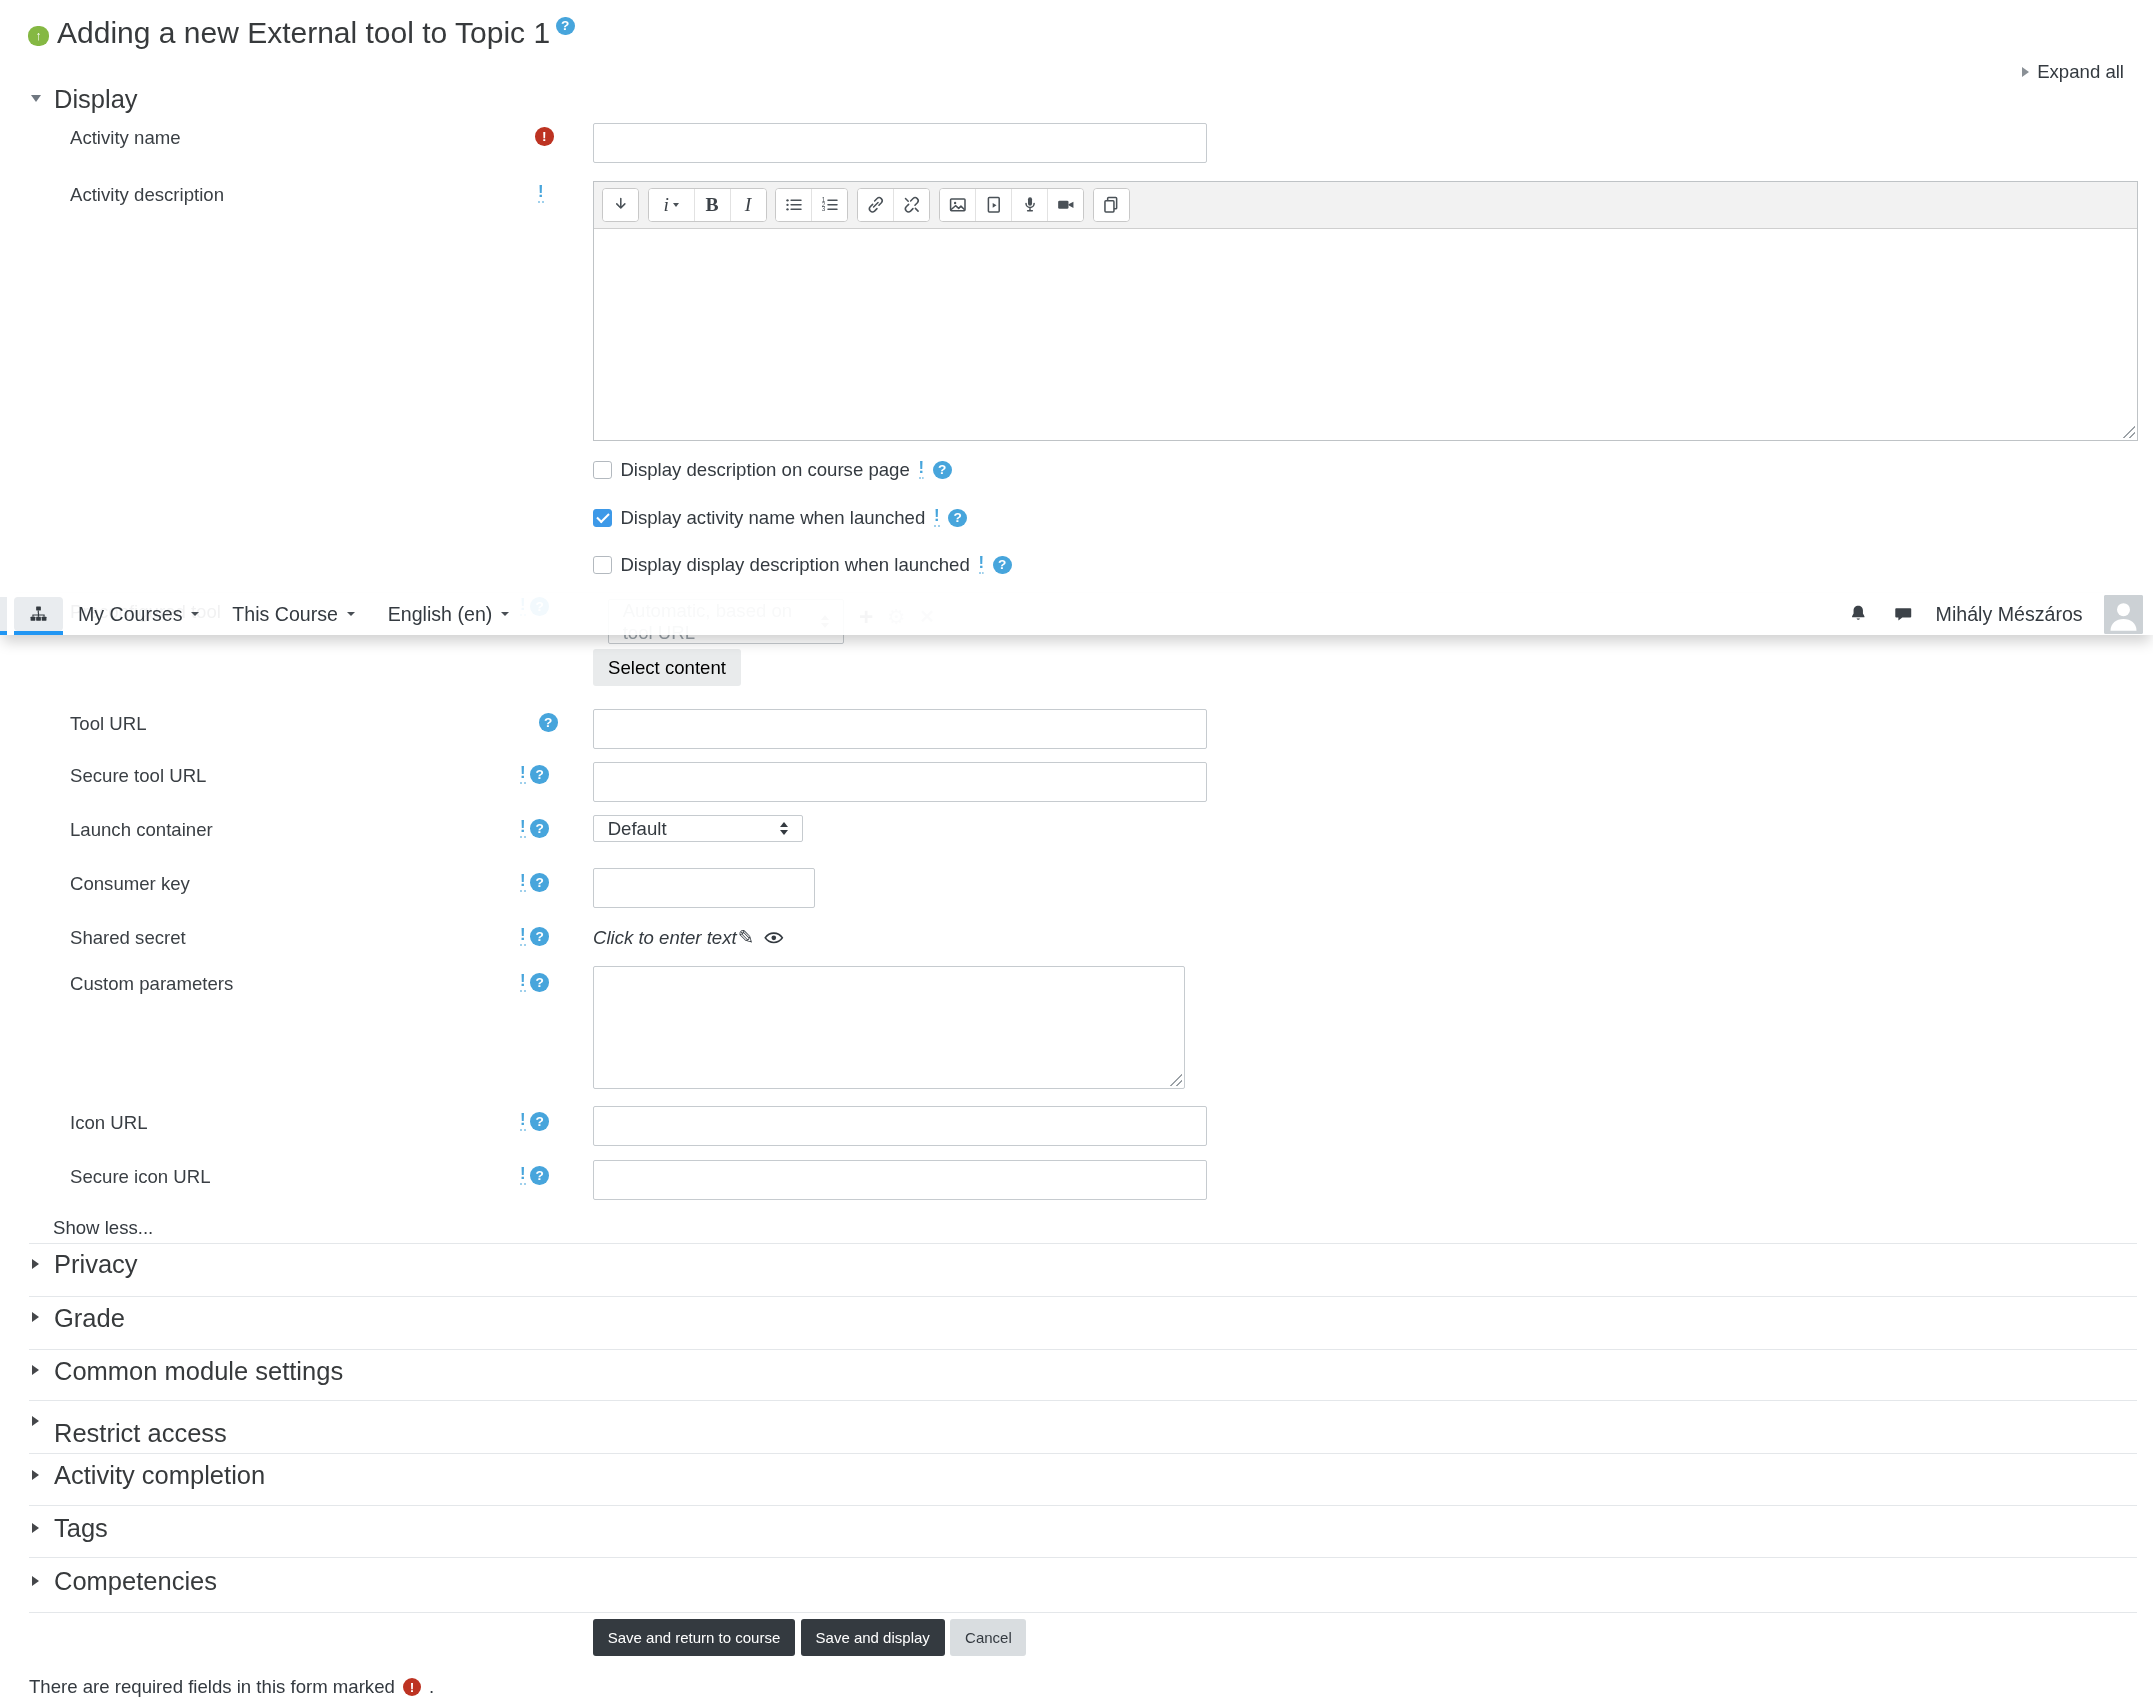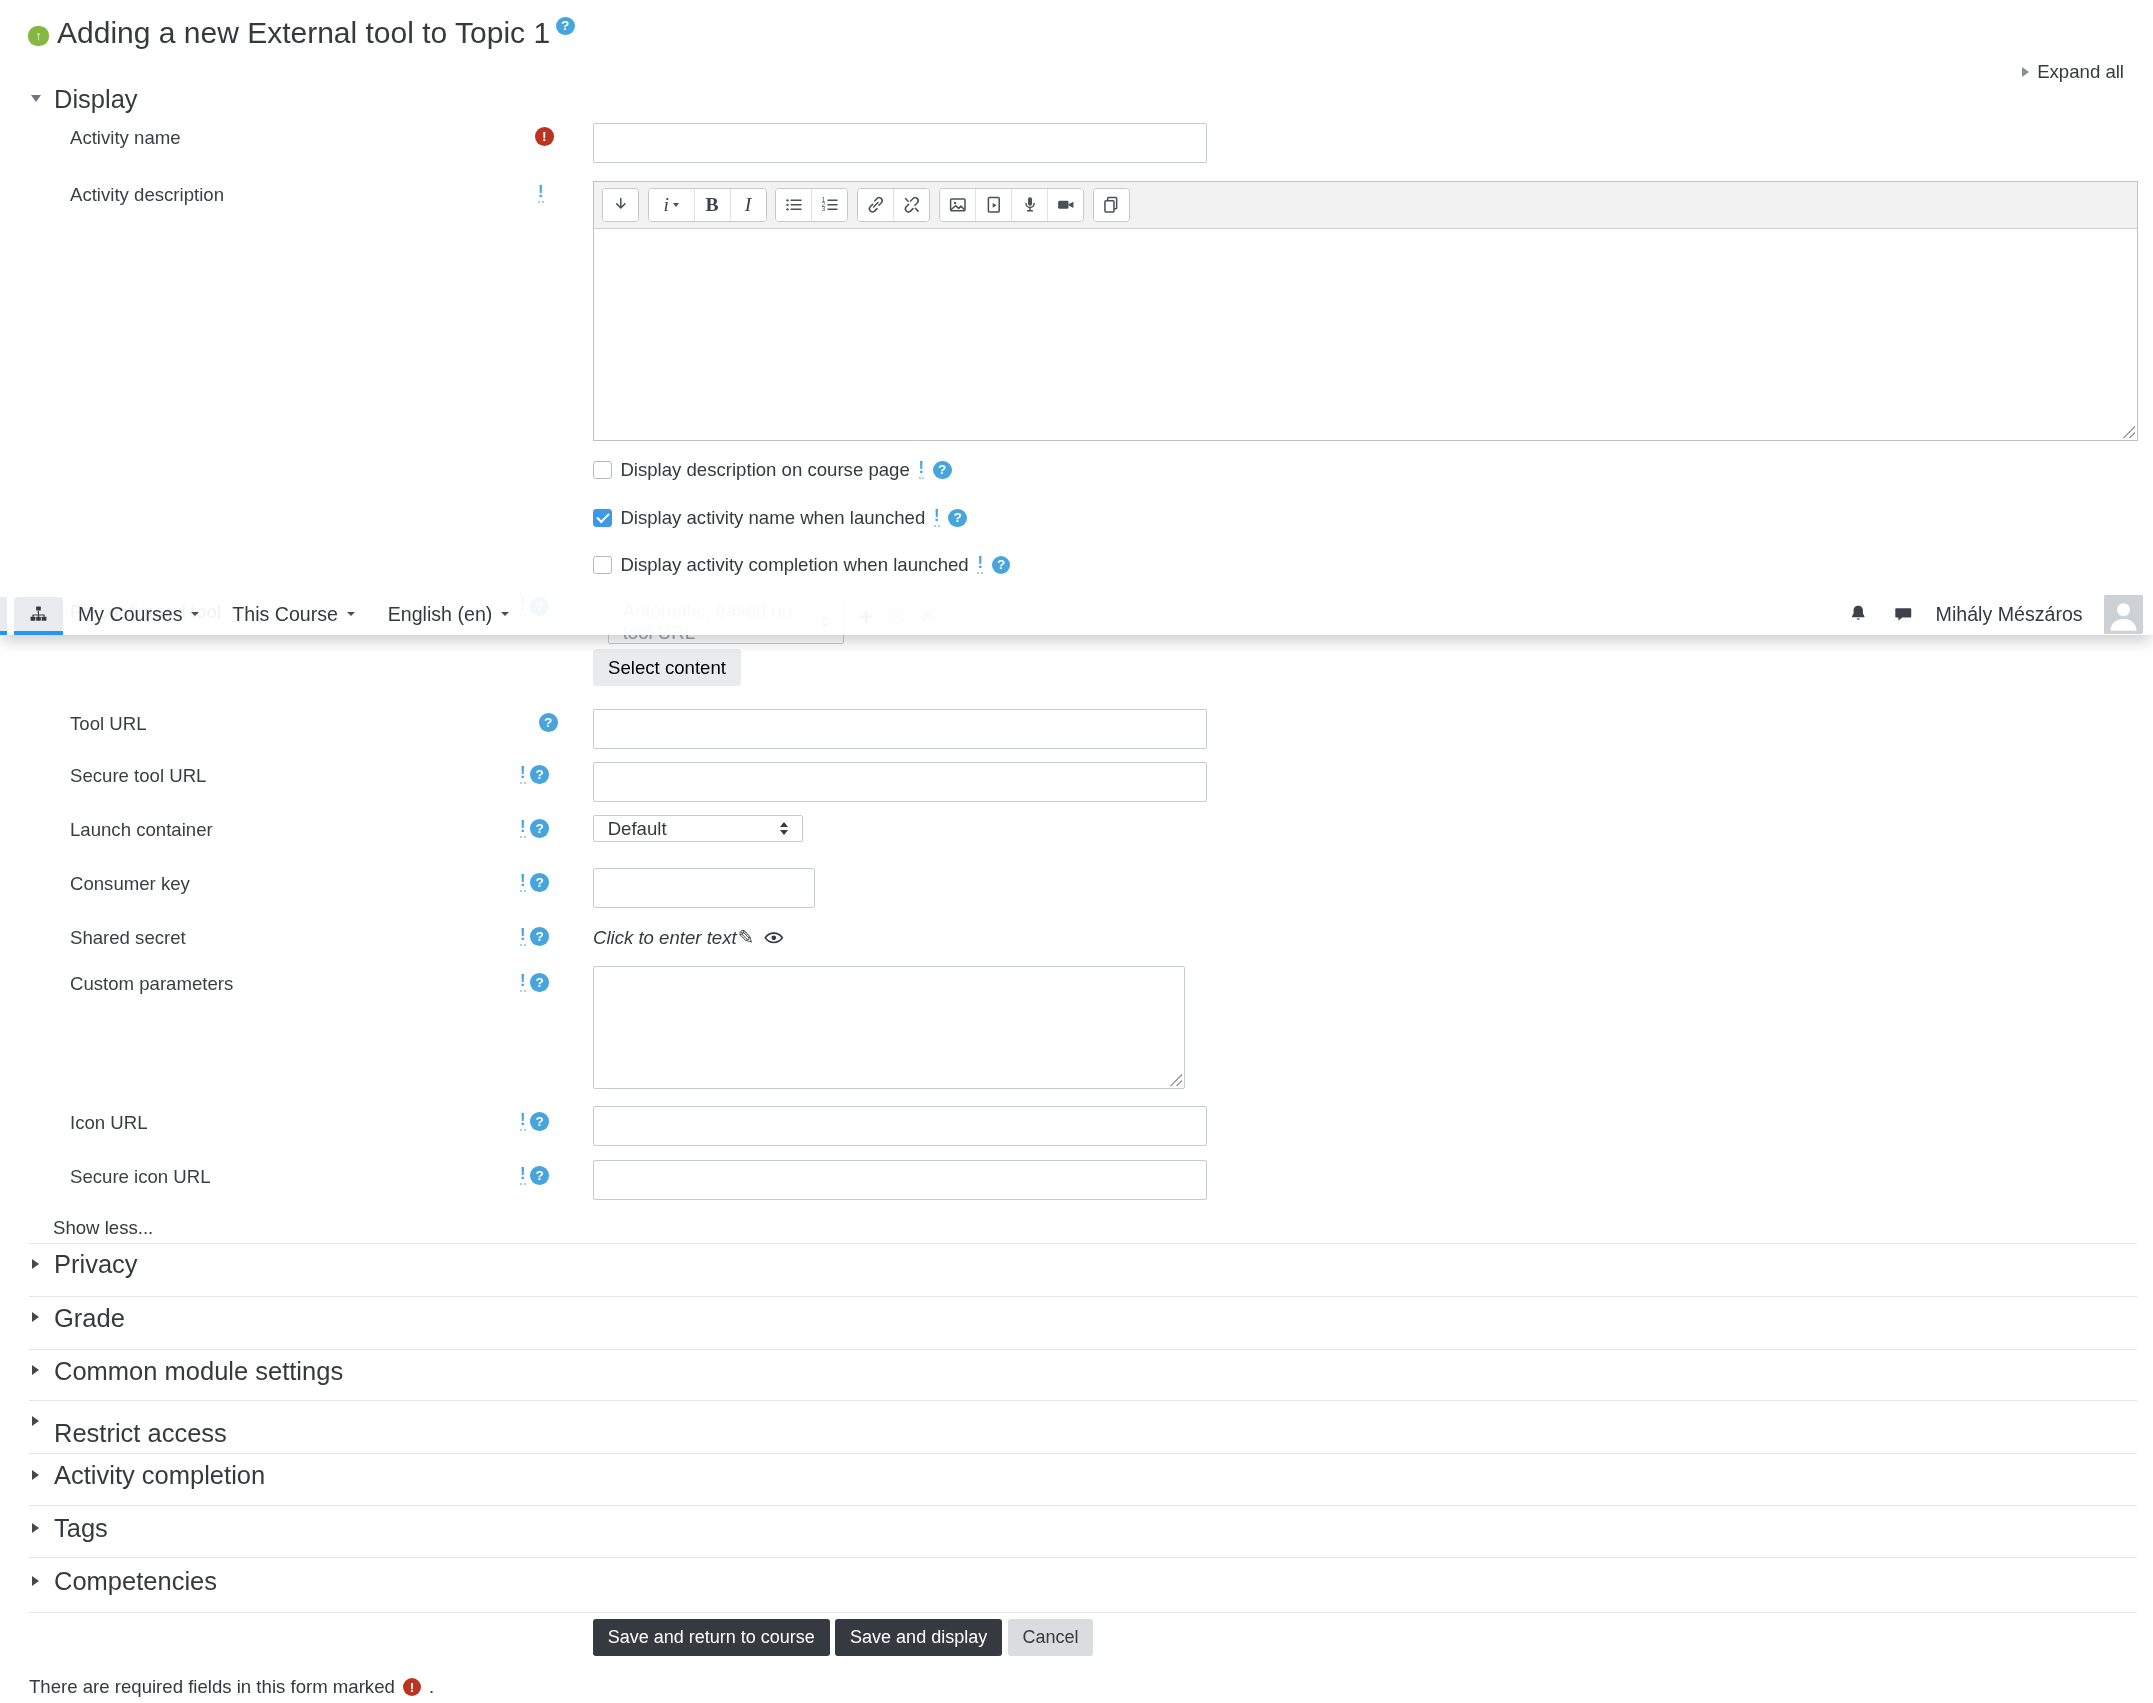--- a/index.html
+++ b/index.html
@@ -31,21 +31,21 @@
   .updown .d{border-top:5.9px solid #343a40;}
   .cb-row{position:absolute;left:593px;display:flex;align-items:center;gap:8.8px;font-size:18.6px;color:#343a40;height:21.6px;}
   .cb{width:18.6px;height:18.6px;border:1px solid #b3b9bf;border-radius:2.9px;background:#fff;box-sizing:border-box;position:relative;flex:0 0 auto;}
   .cb.checked{background:#3d99e8;border-color:#3d99e8;}
   .cb.checked::after{content:"";position:absolute;left:2.9px;top:3.9px;width:9.8px;height:4.9px;
        border-left:2.5px solid #fff;border-bottom:2.5px solid #fff;transform:rotate(-45deg);}
   .sec-h{position:absolute;left:54px;font-size:25.5px;line-height:29px;color:#373a3c;}
   .car-right{position:absolute;width:0;height:0;border-top:5.9px solid transparent;border-bottom:5.9px solid transparent;border-left:7.8px solid #45474a;}
   .car-down{position:absolute;width:0;height:0;border-left:5.9px solid transparent;border-right:5.9px solid transparent;border-top:7.8px solid #6f7780;}
   .divider{position:absolute;left:29px;width:2108px;height:1px;background:#e4e7ea;}
-  .btn{height:37px;display:inline-flex;align-items:center;padding:0 14.7px;font-size:18px;border-radius:2.9px;border:0;cursor:pointer;
+  .btn{height:37px;display:inline-flex;align-items:center;padding:0 14.7px;font-size:15px;border-radius:2.9px;border:0;cursor:pointer;
        font-family:"Liberation Sans", sans-serif;}
   .btn-dark{background:#343a40;color:#fff;}
   .btn-light{background:#d9dde0;color:#343a40;}
   
   .editor{position:absolute;left:593px;top:181px;width:1545px;border:1px solid #bfc3c6;background:#fff;box-sizing:border-box;}
   .ed-toolbar{height:46px;background:#f2f2f2;border-bottom:1px solid #cfcfcf;display:flex;align-items:center;gap:8.8px;padding:0 7.8px;}
   .tb-group{display:inline-flex;border:1px solid #c8c8c8;border-radius:3.9px;background:#fff;overflow:hidden;}
   .tb-btn{width:35px;height:32px;display:flex;align-items:center;justify-content:center;border-left:1px solid #e2e2e2;background:#fff;cursor:pointer;}
   .tb-btn:first-child{border-left:0;}
   .tb-btn svg{stroke:#4a5157;fill:none;stroke-width:1.7;stroke-linecap:round;stroke-linejoin:round;}
@@ -203,21 +203,21 @@
     <span class="help">?</span>
   </div>
   <div class="cb-row" style="top:507px;">
     <span class="cb checked"></span>
     <span>Display activity name when launched</span>
     <span class="adv">!</span>
     <span class="help">?</span>
   </div>
   <div class="cb-row" style="top:554px;">
     <span class="cb"></span>
-    <span>Display activity completion when launched</span>
+    <span>Display display description when launched</span>
     <span class="adv">!</span>
     <span class="help">?</span>
   </div>
 
   <div class="lbl under-nav" style="top:602px;">Preconfigured tool</div>
   <div class="icons under-nav" style="left:520px;top:597px;">
     <span class="adv">!</span>
     <span class="help">?</span>
   </div>
   <div class="sel under-nav" style="left:608px;top:599px;width:236px;height:45px;">

